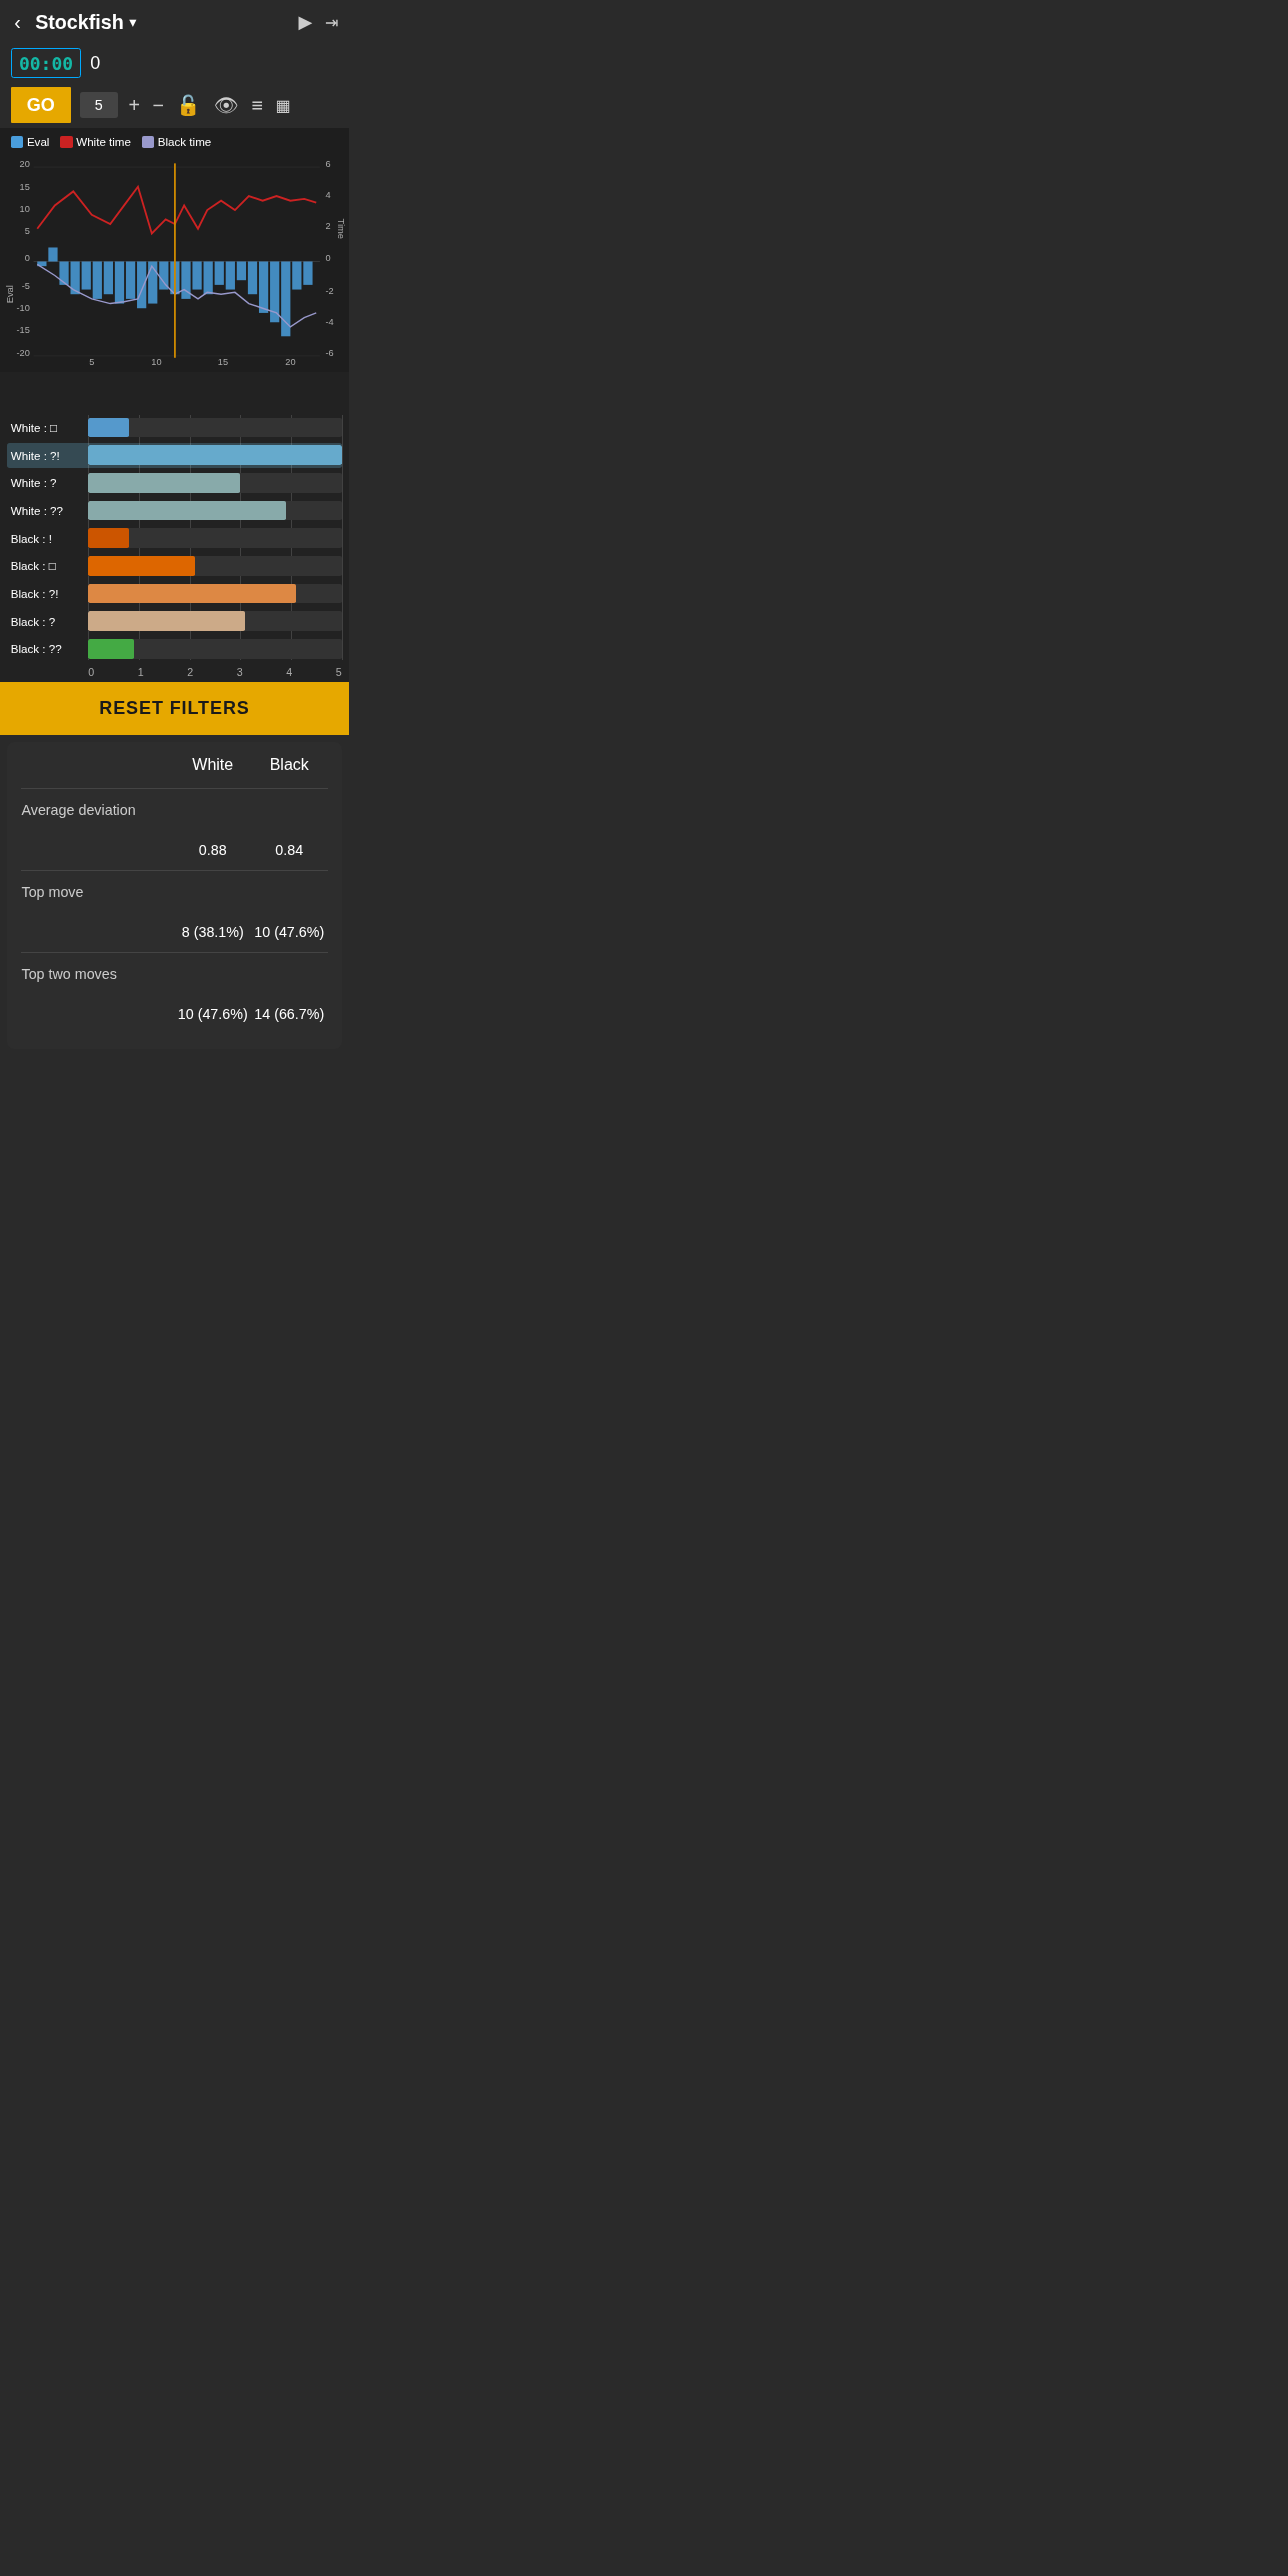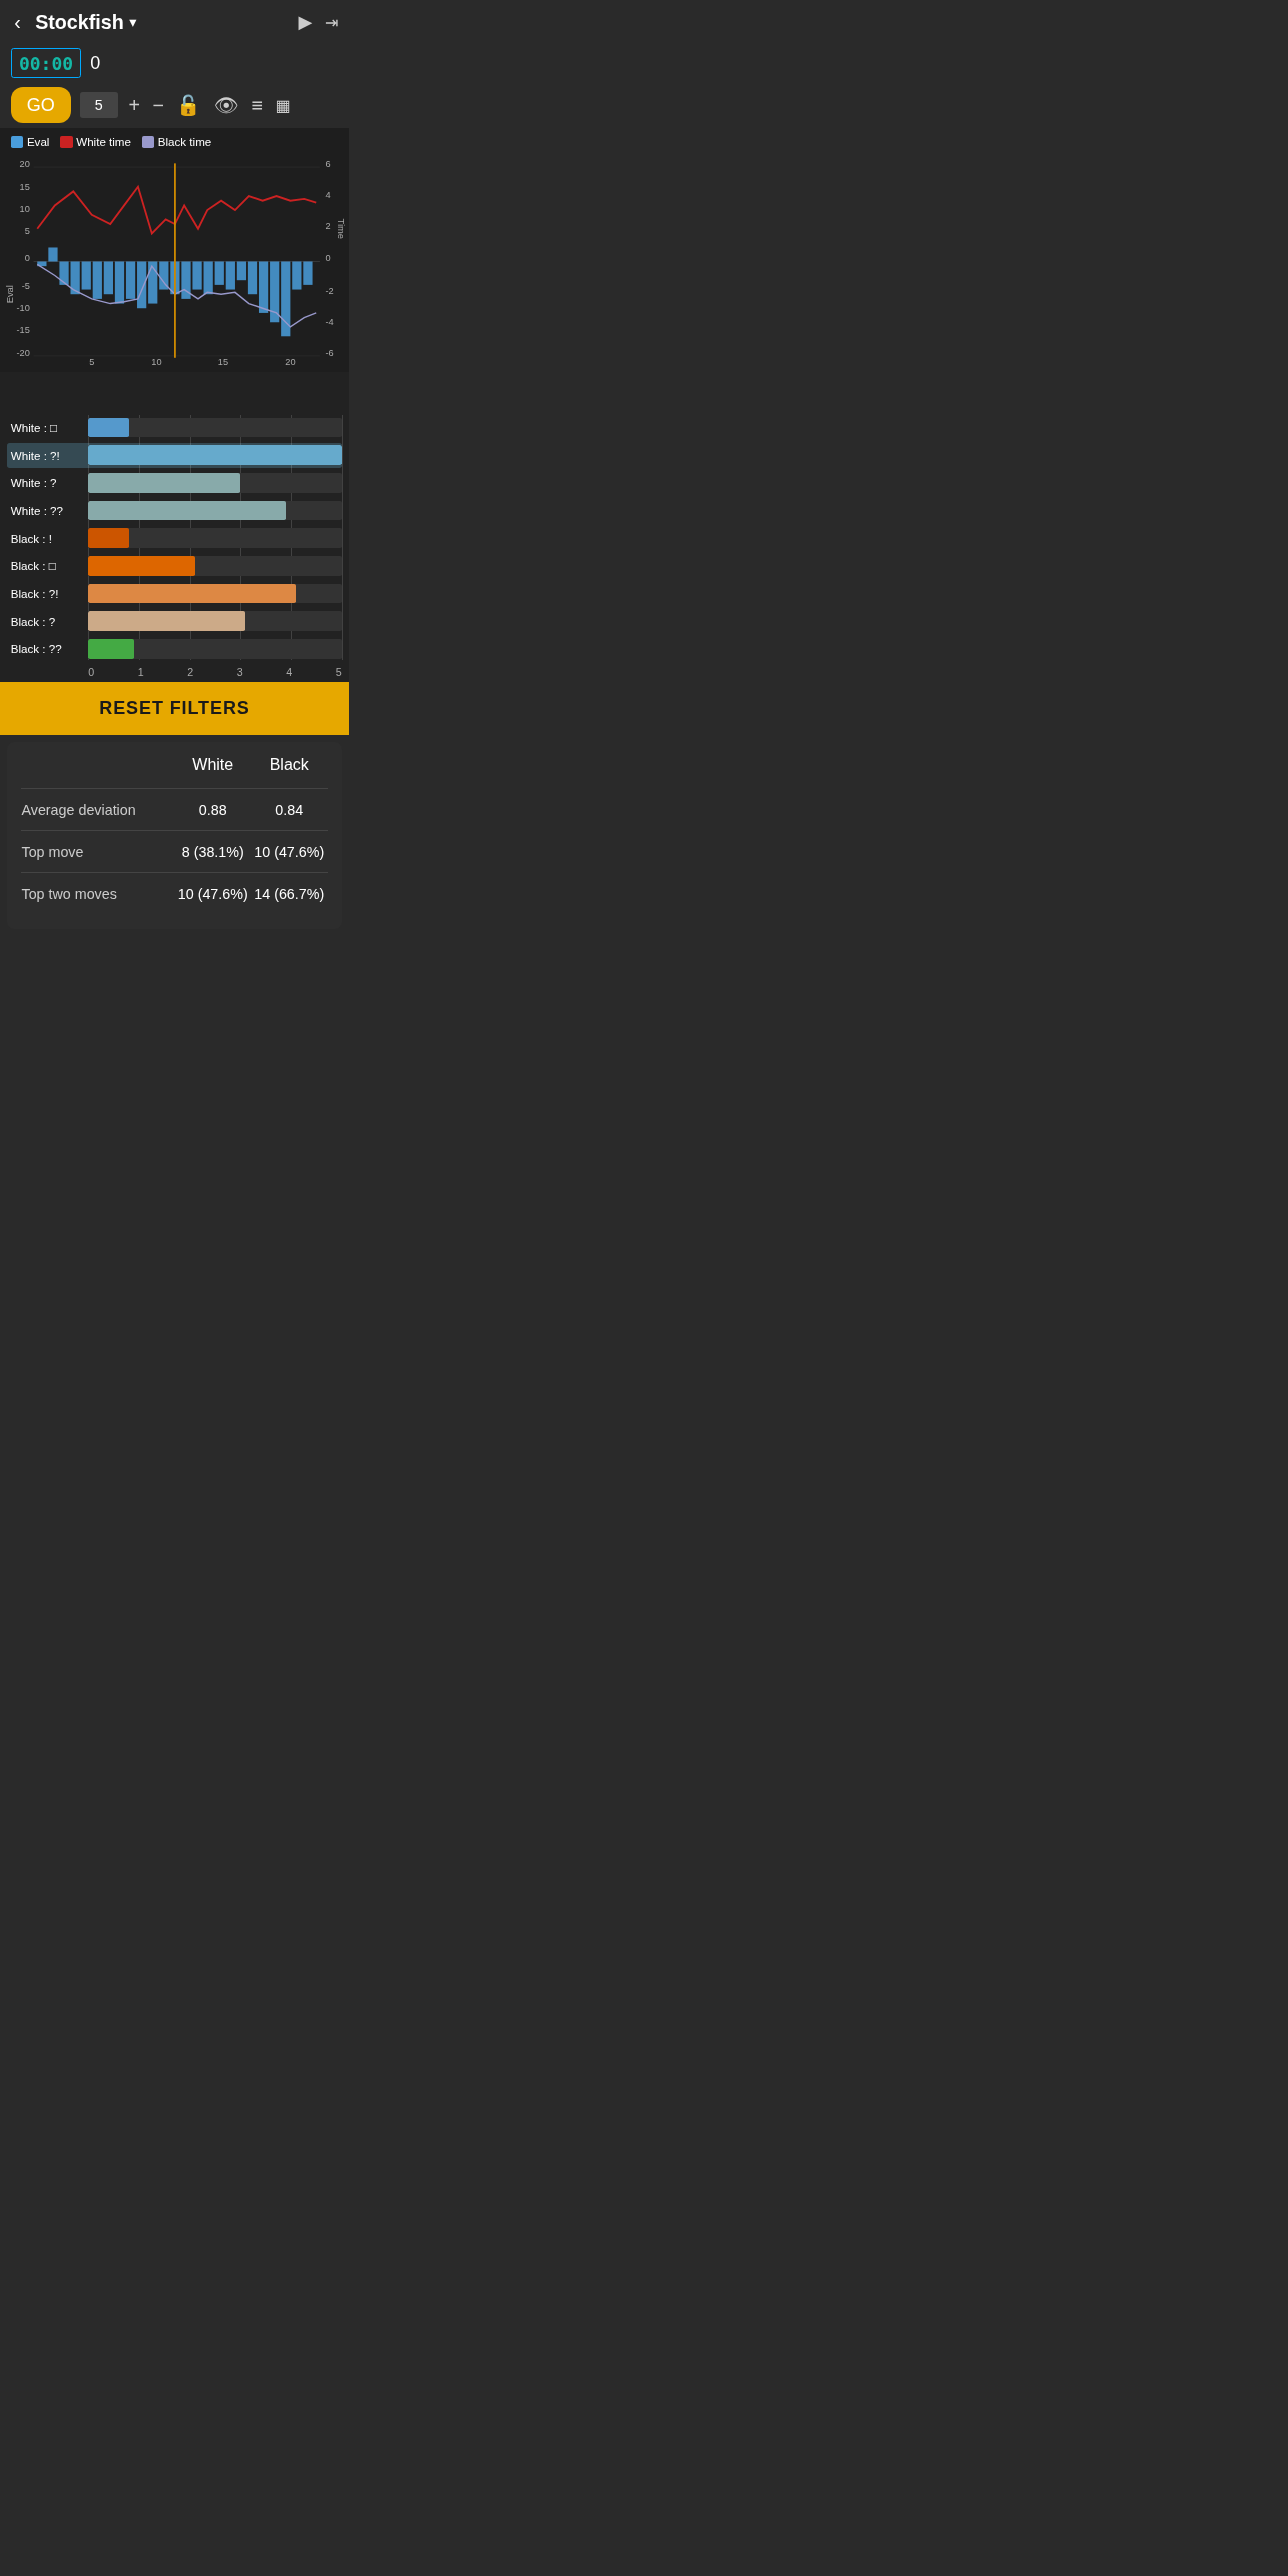--- a/index.html
+++ b/index.html
@@ -83,22 +83,22 @@
       align-items: center;
       gap: 9px;
       background: #2a2a2a;
     }
     .go-btn {
       background: #e6a800;
       color: #fff;
       border: none;
       padding: 7.2px 16px;
       font-size: 18px;
-      font-weight: normal;
-      border-radius: 12px;
+      font-weight: bold;
+      border-radius: 1px;
       cursor: pointer;
     }
     .depth-input {
       background: #444;
       color: #fff;
       border: none;
       width: 38px;
       padding: 5.4px;
       font-size: 14.3px;
       text-align: center;
@@ -242,20 +242,21 @@
       border-top: 0.9px solid #444;
     }
     .stats-label {
       font-size: 14.3px;
       color: #ccc;
     }
     .stats-value {
       text-align: center;
       font-size: 14.3px;
       color: #fff;
+      margin-top: 40px;
     }
   </style>
 </head>
 <body>
 
 
 
 
 <div class="header">
   <span class="back-btn">‹</span>

